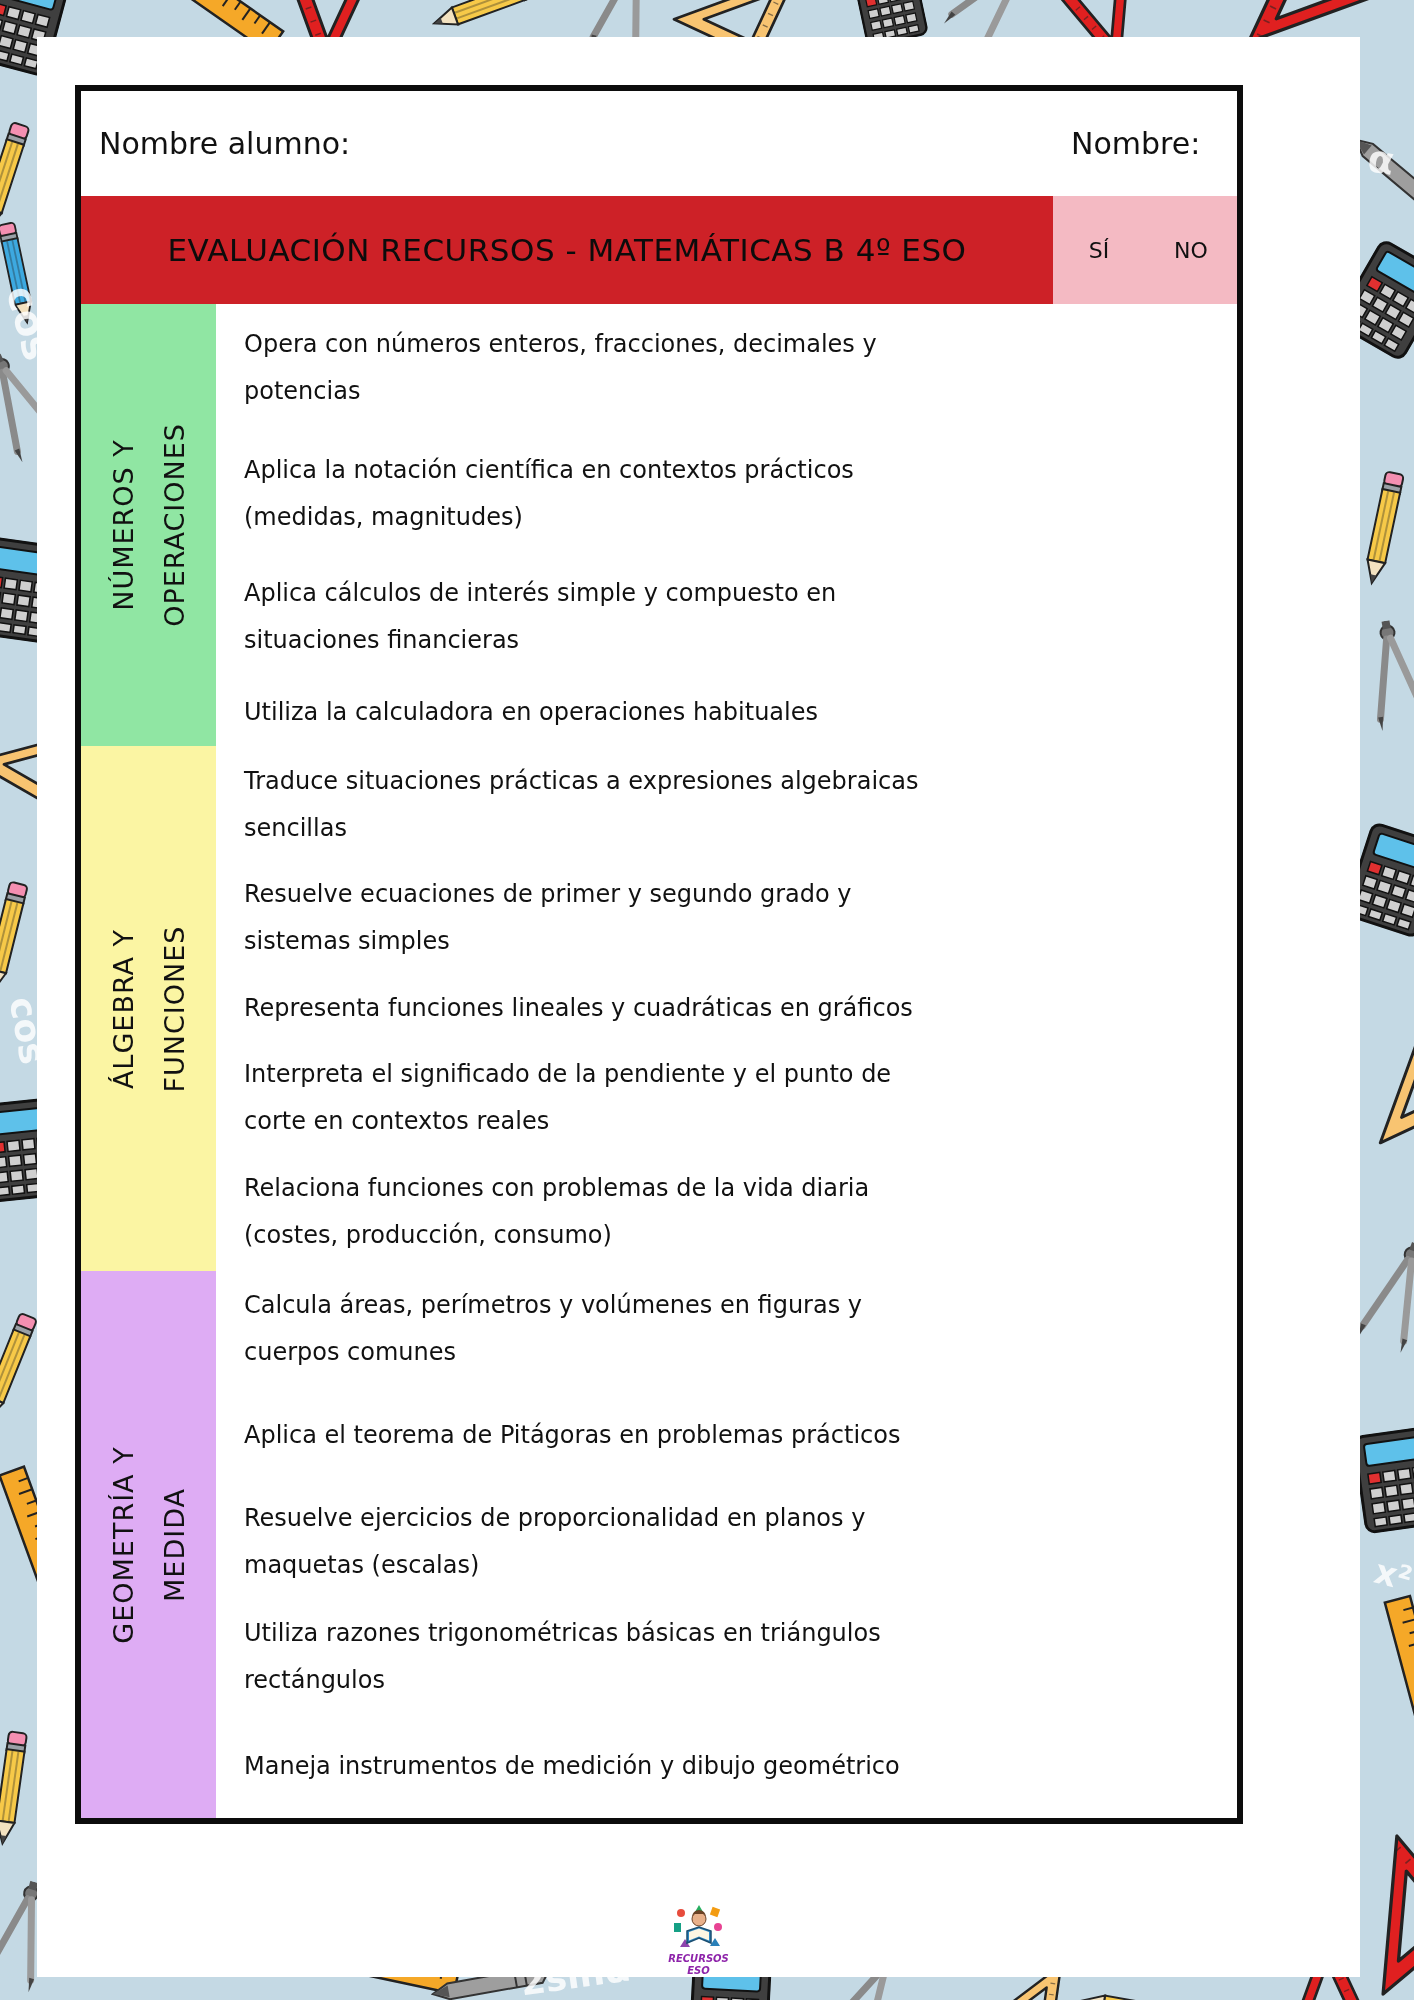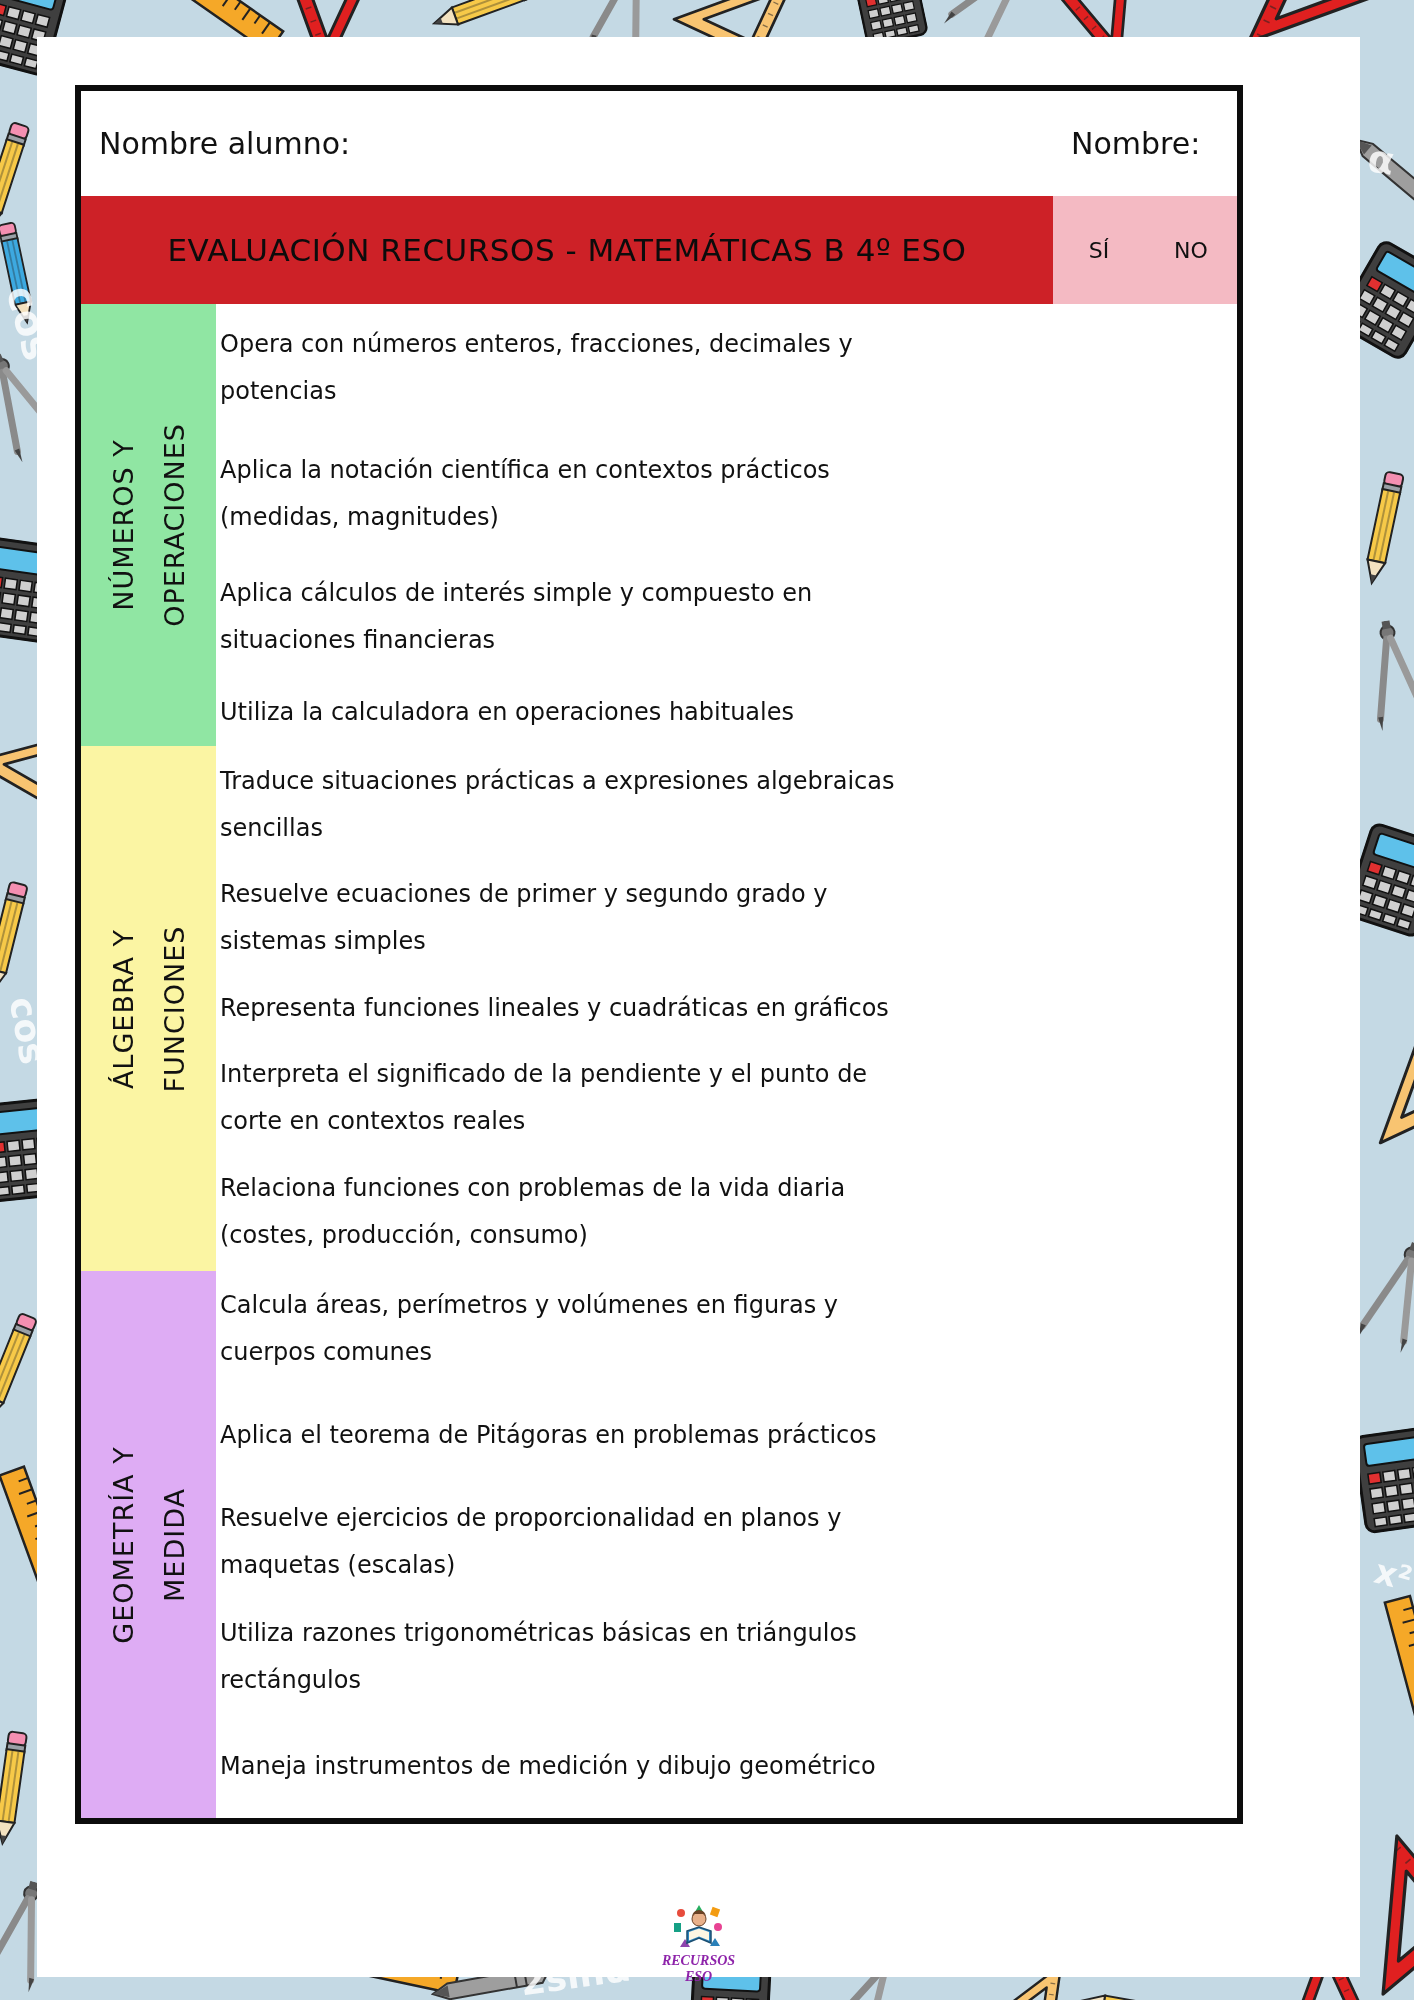--- a/index.html
+++ b/index.html
@@ -26,28 +26,28 @@
     font-size:31px;color:#0c0c0c;letter-spacing:.5px;}
   .yn-head{background:#f4bac3;display:flex;align-items:center;justify-content:center;
     font-size:22px;color:#111;}
   .sec-green{background:#90e6a3;}
   .sec-yellow{background:#fbf5a3;}
   .sec-purple{background:#deacf4;}
   .label{position:relative;}
   .vert{position:absolute;top:50%;left:50%;transform:translate(-50%,-50%) rotate(-90deg);
     white-space:nowrap;text-align:center;font-size:27px;line-height:1.9;color:#111;letter-spacing:1px;}
   .vert span{display:block;}
-  .crit{display:flex;align-items:center;padding:0 10px 0 4px;font-size:24px;
+  .crit{display:flex;align-items:center;padding:0 10px 0 28px;font-size:24px;
     line-height:1.95;color:#111;}
   .crit span{white-space:pre-line;}
   .box{background:#ffffff;}
 
   .logo{position:absolute;left:50%;top:1868px;transform:translateX(-50%);
     width:90px;text-align:center;}
-  .logo-text{color:#8e24aa;font-weight:bold;font-style:italic;font-size:14px;line-height:1.15;font-family:Liberation Serif, serif;}
+  .logo-text{color:#8e24aa;font-weight:bold;font-style:italic;font-size:10px;line-height:1.15;}
   .logo-text span{display:block;}
 </style>
 </head>
 <body>
 
 <div class="bg" id="bg-layer">
   <svg width="0" height="0">
     <defs>
       <g id="sym-pencil">
         <rect x="6" y="2" width="18" height="13" rx="4" fill="#f48fb1" stroke="#222" stroke-width="2"></rect>

